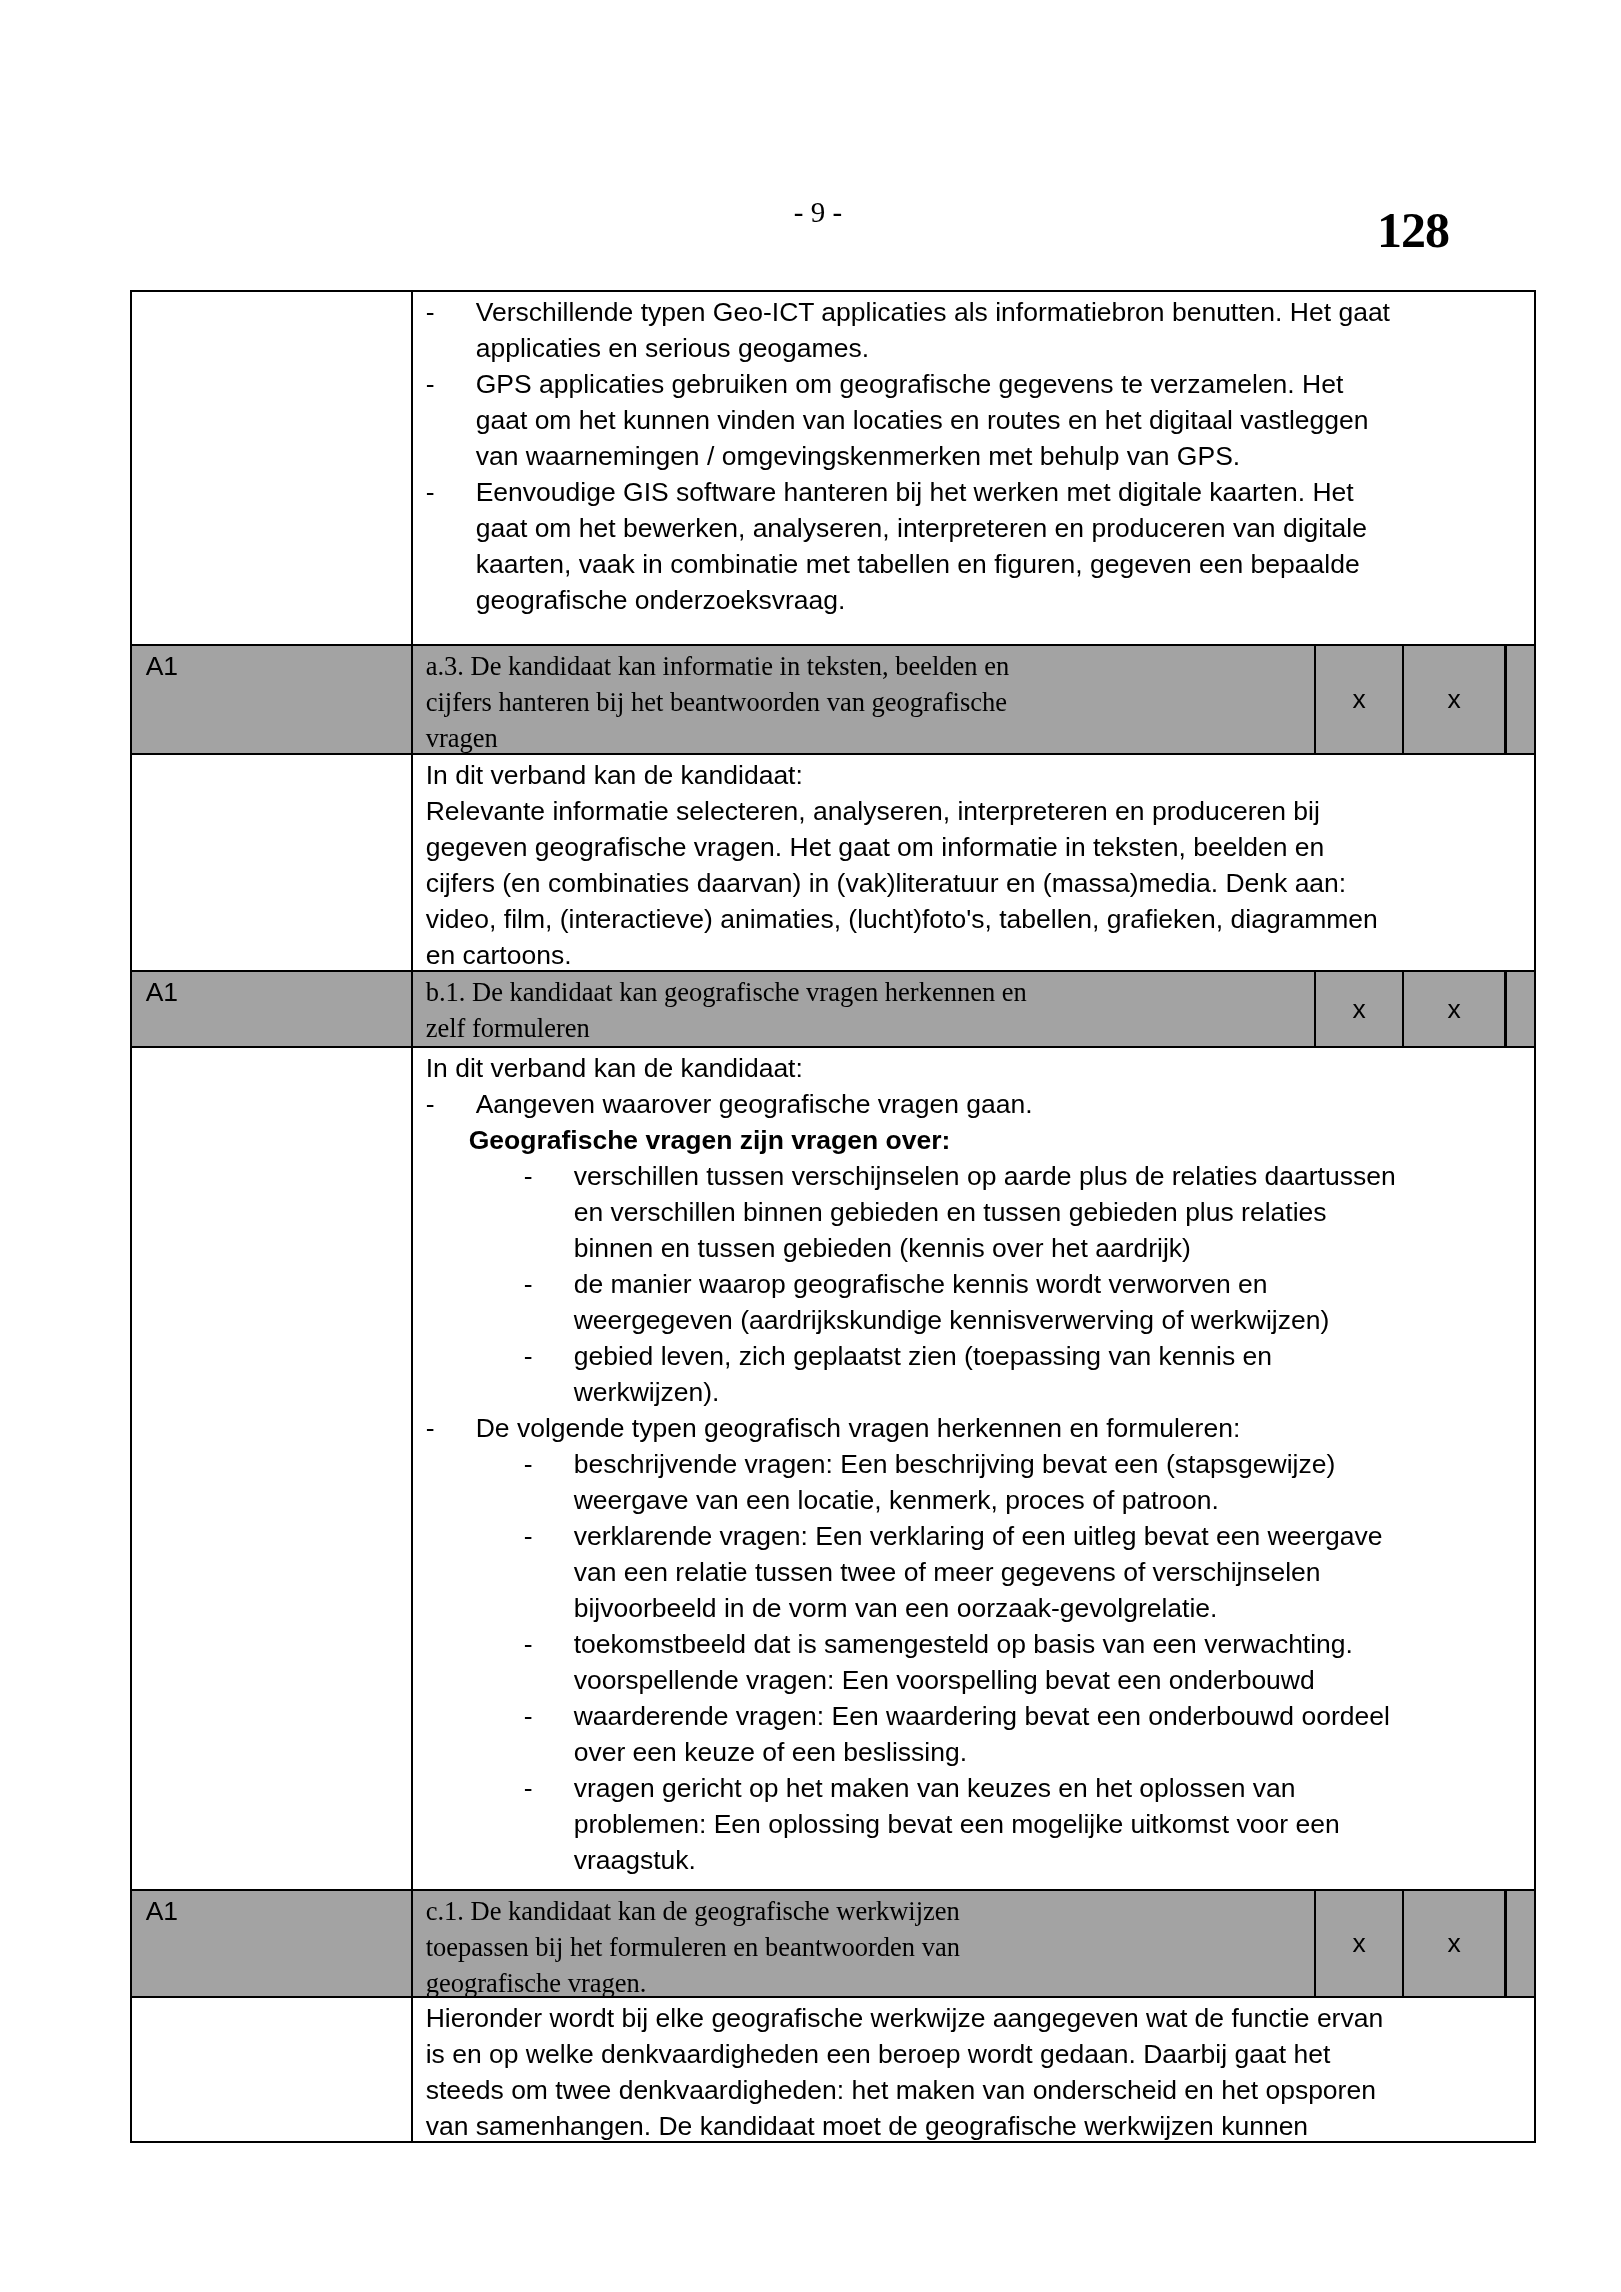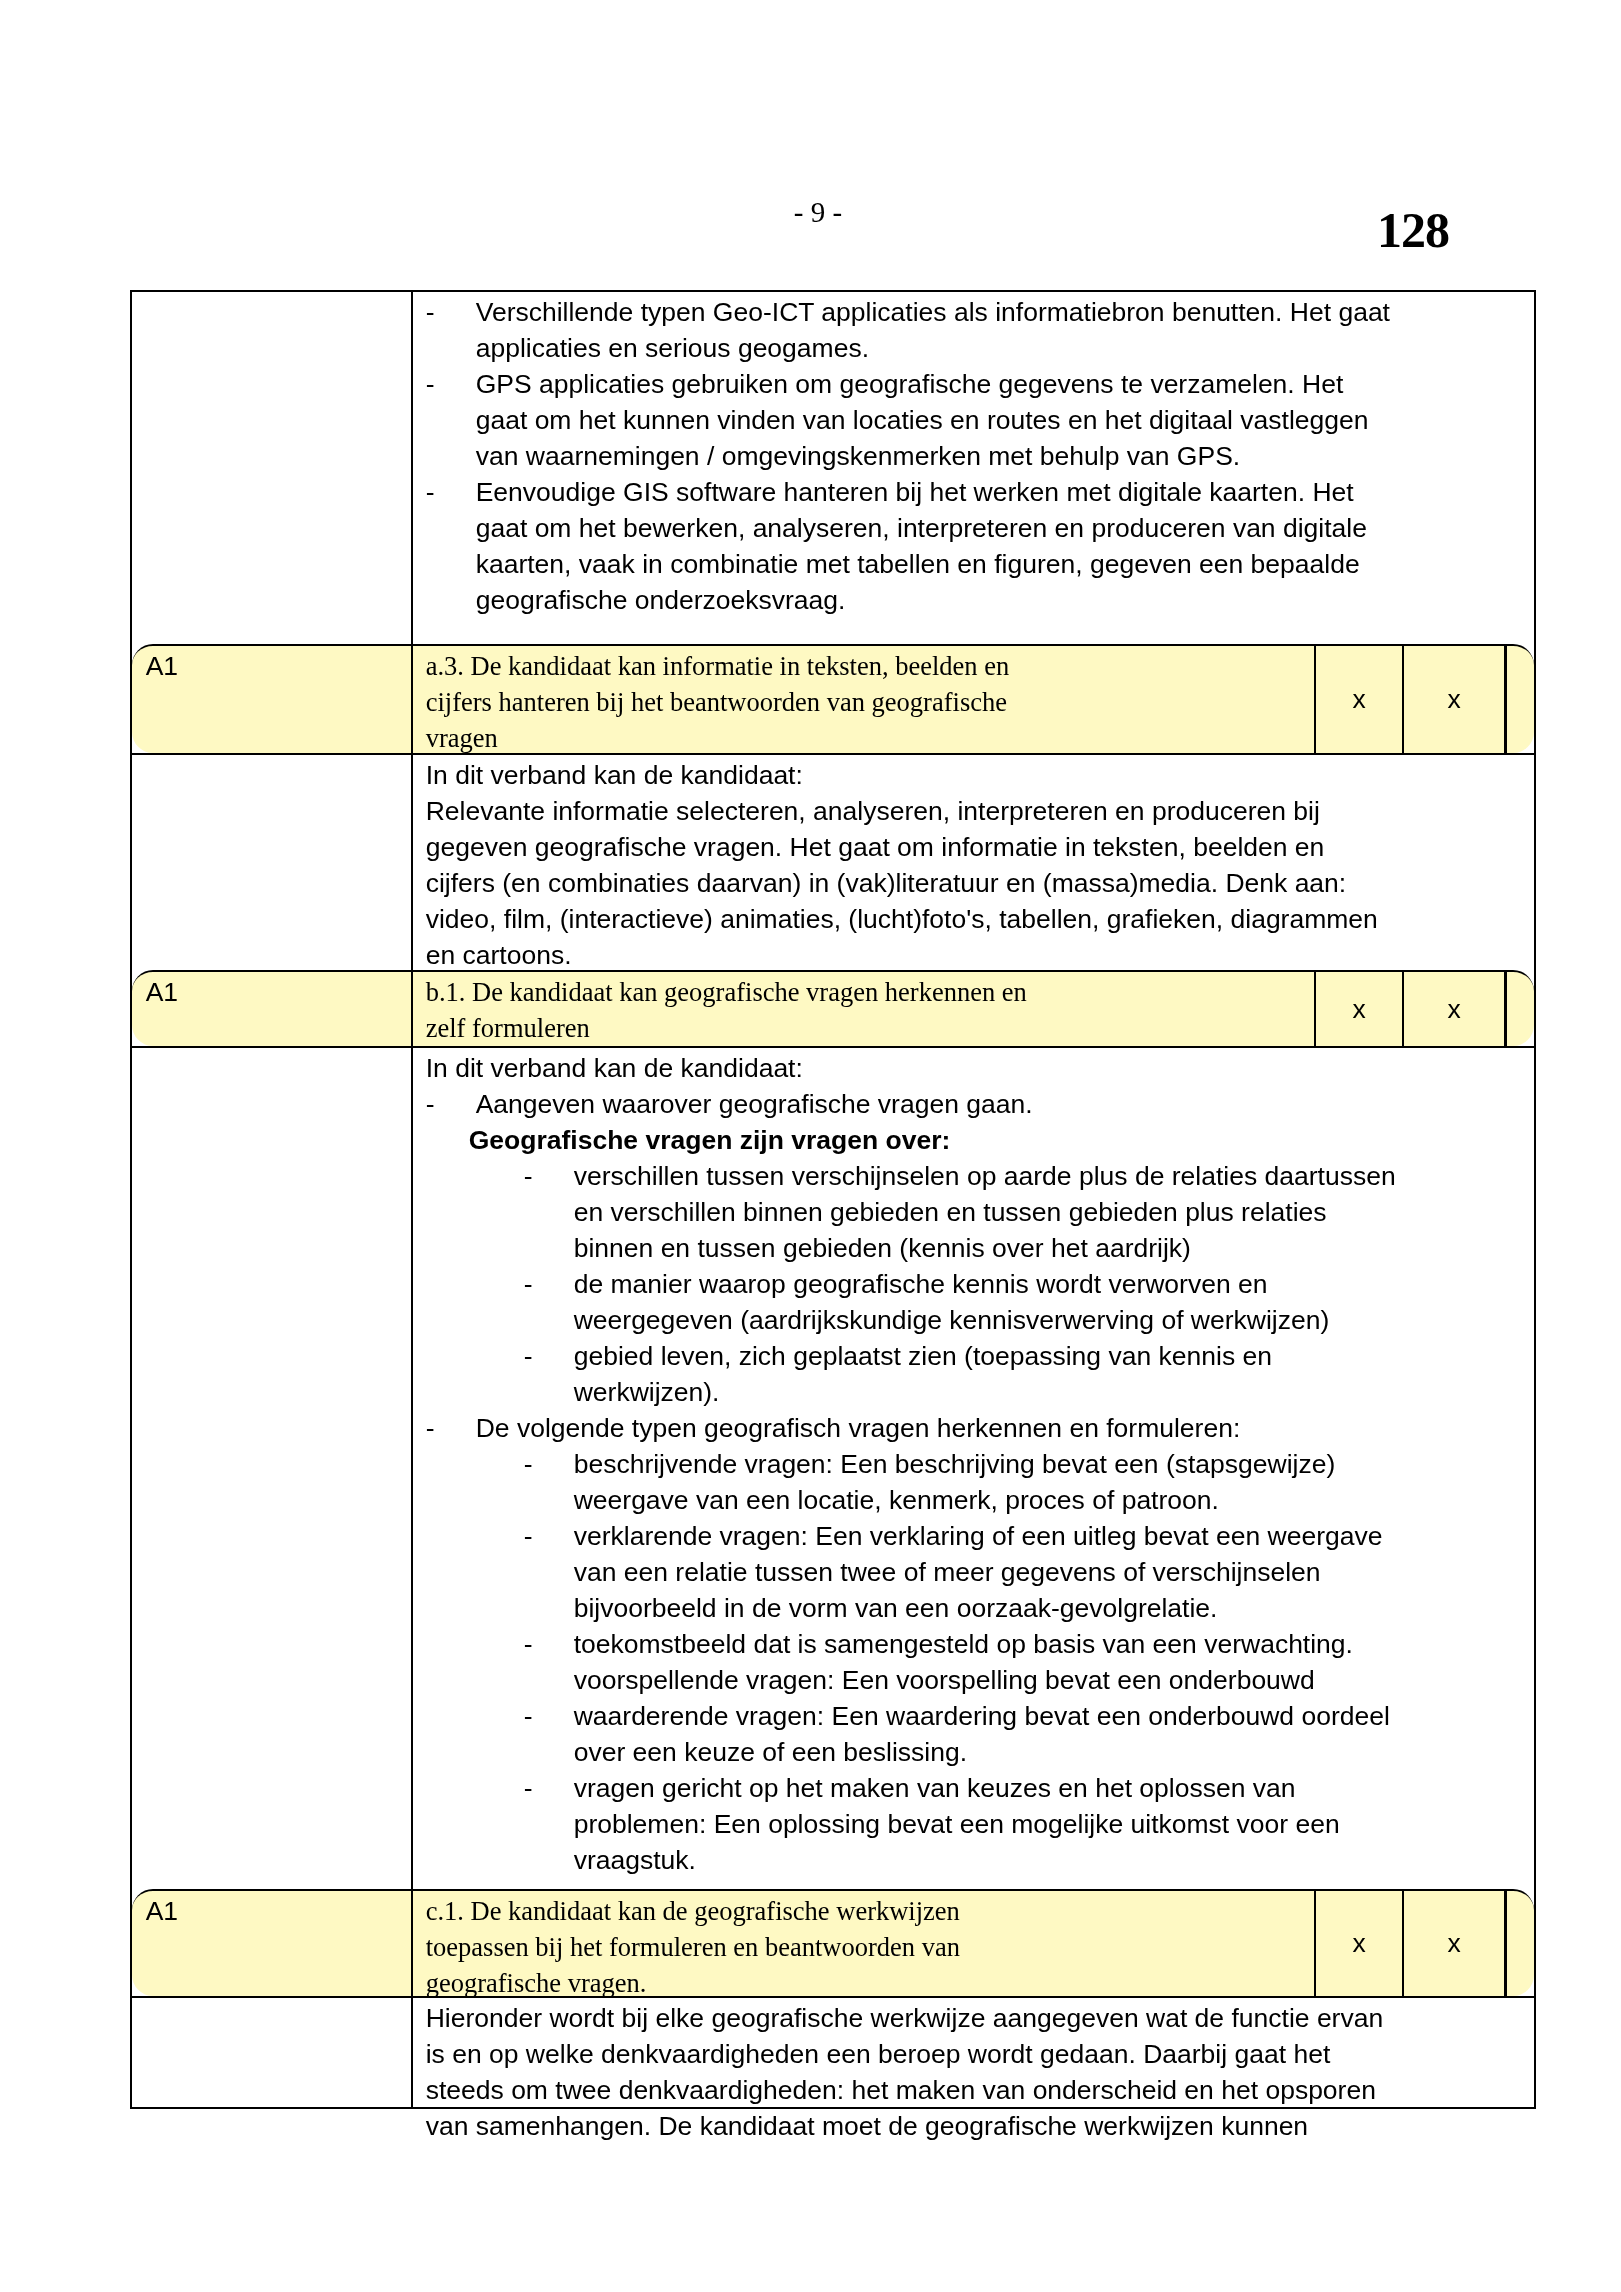--- a/index.html
+++ b/index.html
@@ -15,21 +15,21 @@
   .doc-num {
     position: absolute; top: 201px; left: 1377px;
     font-family: "Liberation Serif", serif; font-weight: bold; font-size: 50px; letter-spacing: -1px;
   }
   .tbl {
     position: absolute; left: 130px; top: 290px; width: 1406px;
     border: 2.9px solid #000; box-sizing: border-box;
   }
   .row { display: flex; border-top: 2.9px solid #000; box-sizing: border-box; }
   .row:first-child { border-top: none; }
-  .row.gray { background: #fef9c3; border-radius: 21px; }
+  .row.gray { background: #a3a3a3; }
   .c-code {
     width: 281px; flex: none; border-right: 2.9px solid #000; box-sizing: border-box;
     padding: 2px 0 0 13.7px; font-size: 26.5px; line-height: 36px;
   }
   .c-text {
     flex: 1; box-sizing: border-box; padding: 2px 3.9px 2px 12.7px;
     font-size: 26.5px; line-height: 36px; white-space: nowrap;
   }
   .row.gray .c-text { flex: none; width: 903px; border-right: 2.9px solid #000; font-family: Liberation Serif, serif; }
   .c-x {
@@ -177,21 +177,21 @@
     <div class="c-text">
       <span class="line">c.1. De kandidaat kan de geografische werkwijzen</span>
       <span class="line">toepassen bij het formuleren en beantwoorden van</span>
       <span class="line">geografische vragen.</span>
     </div>
     <div class="c-x x1">x</div>
     <div class="c-x x2">x</div>
     <div class="c-x x3"></div>
   </div>
 
-  <div class="row" style="height:111px;">
+  <div class="row" style="height:145px;">
     <div class="c-code"></div>
     <div class="c-text">
       <span class="line">Hieronder wordt bij elke geografische werkwijze aangegeven wat de functie ervan</span>
       <span class="line">is en op welke denkvaardigheden een beroep wordt gedaan. Daarbij gaat het</span>
       <span class="line">steeds om twee denkvaardigheden: het maken van onderscheid en het opsporen</span>
       <span class="line">van samenhangen. De kandidaat moet de geografische werkwijzen kunnen</span>
     </div>
   </div>
 
 </div>

